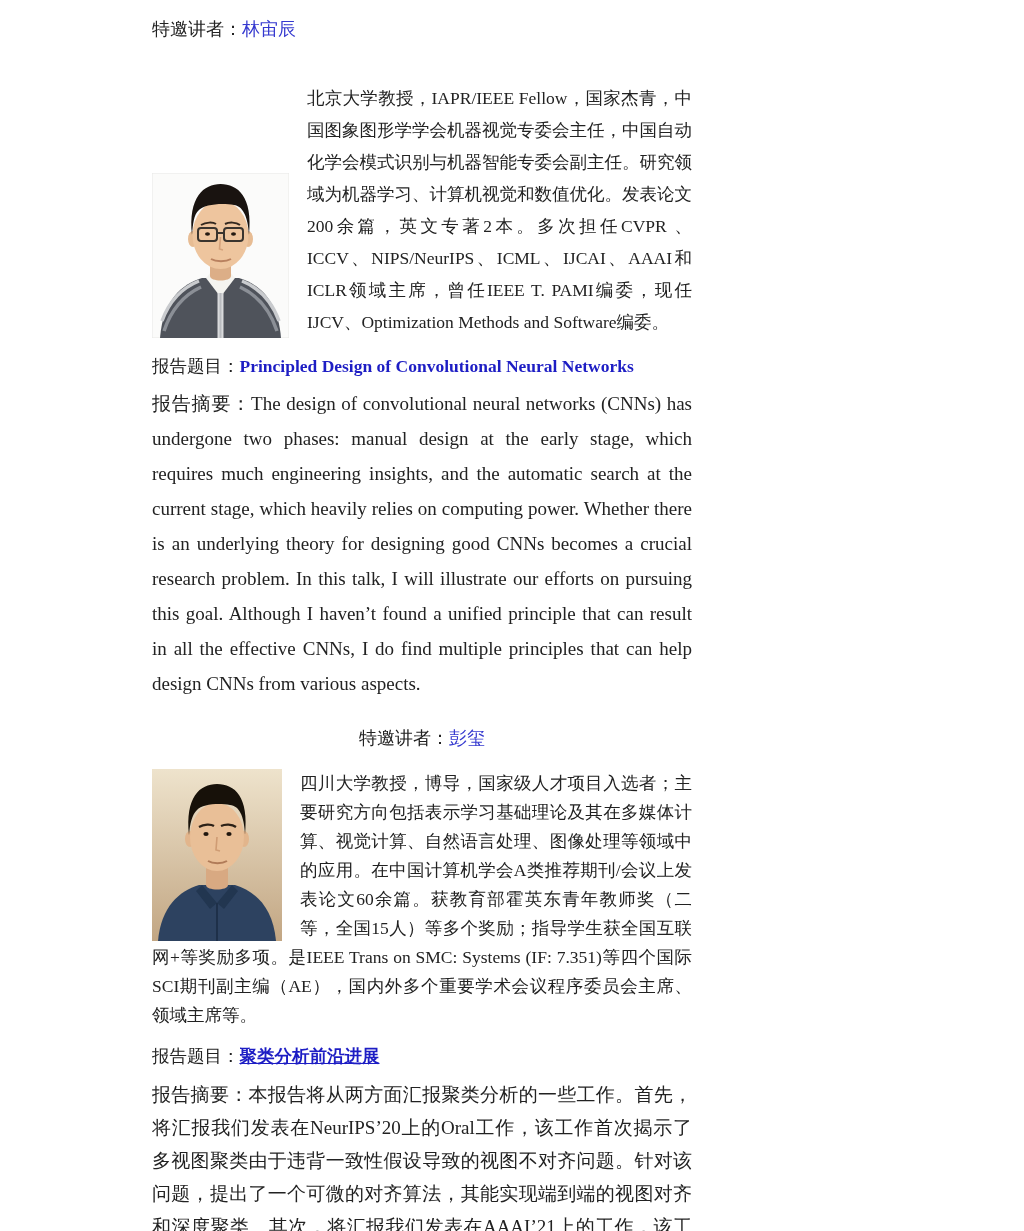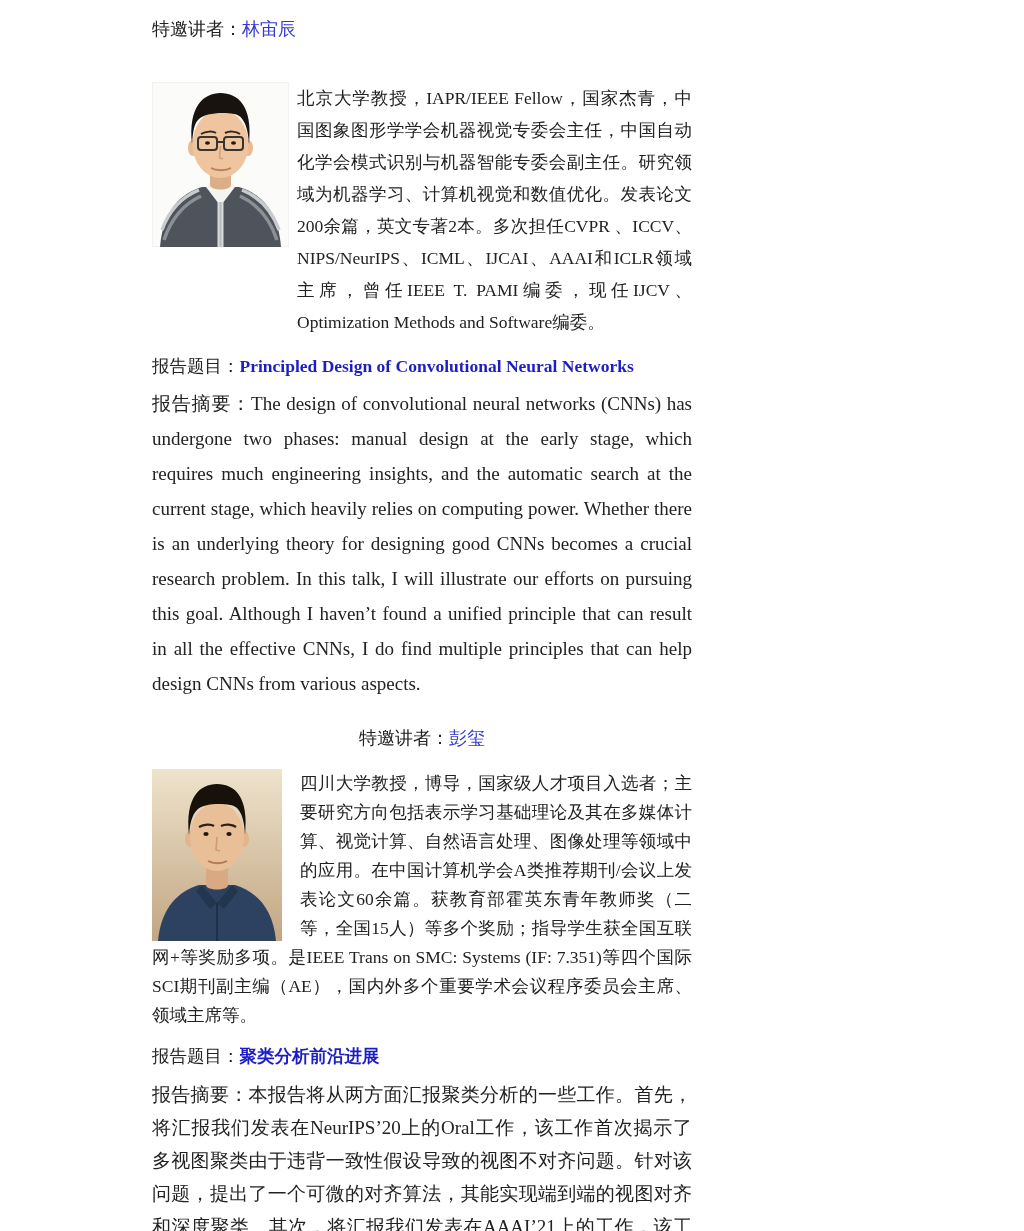--- a/index.html
+++ b/index.html
@@ -20,21 +20,21 @@
     padding:18px 152px 0 152px;
   }
   .speaker-header{
     font-size:18px;line-height:22px;
   }
   .name-link{
     color:var(--link-blue);text-decoration:none;cursor:pointer;
   }
   
   .profile-row-flex{
-    display:flex;gap:8px;margin-top:42px;align-items:flex-start;
+    display:flex;gap:18px;margin-top:42px;align-items:flex-end;
   }
   .photo-frame{flex:0 0 auto;font-size:0;line-height:0;}
   .photo-frame svg{display:block;}
   .bio{
     font-size:17.5px;line-height:32px;text-align:justify;flex:1 1 auto;
   }
   
   .profile-row-float{
     margin-top:20px;display:flow-root;
   }
@@ -43,21 +43,21 @@
   }
   .bio2{
     font-size:17.5px;line-height:29px;text-align:justify;
   }
   .talk-title-row{
     font-size:17.5px;line-height:24px;margin-top:16px;
   }
   .talk-title{
     color:var(--title-blue);font-weight:bold;cursor:pointer;
   }
-  .talk-title.underlined{}
+  .talk-title.underlined{text-decoration:underline;}
   .abstract{
     font-size:19px;text-align:justify;margin-top:8px;
   }
   .abstract-en{line-height:35px;}
   .abstract-zh{line-height:33px;margin-top:10px;}
   .header-2{margin-top:26px;text-align:center;}
   .title-row-2{margin-top:14px;}
 </style>
 </head>
 <body>

